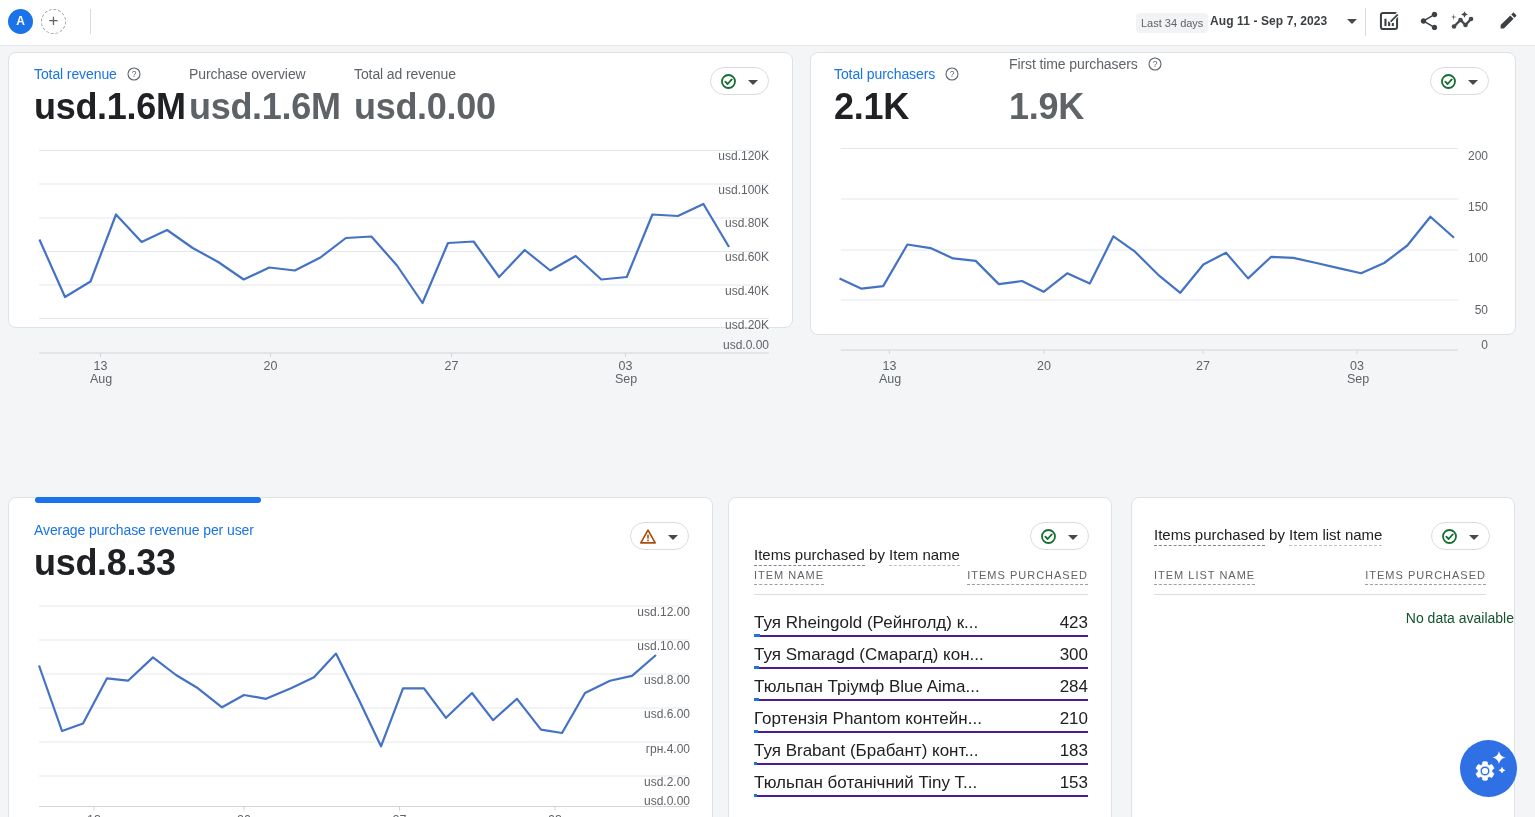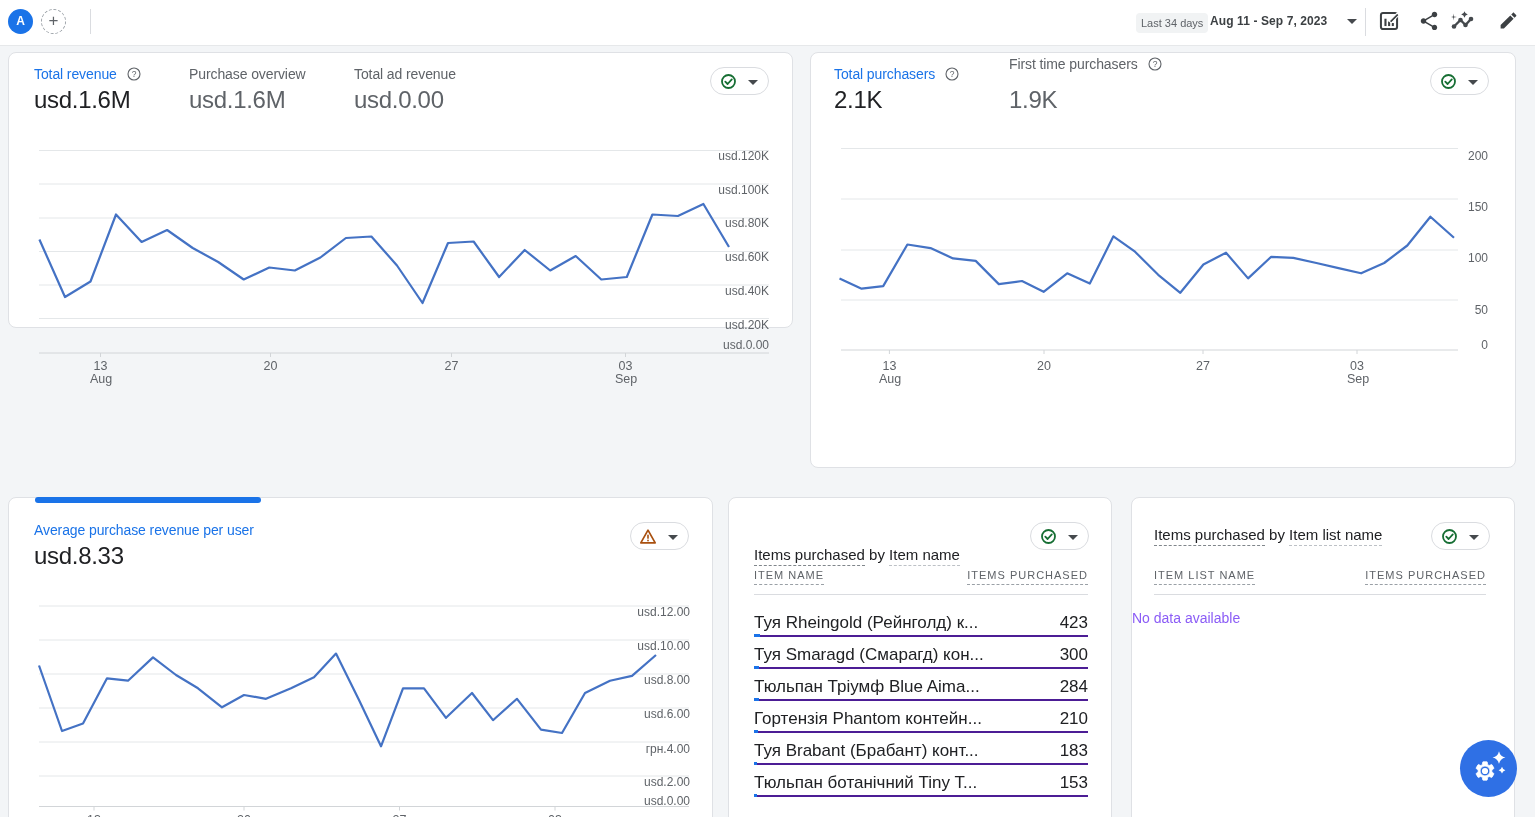--- a/index.html
+++ b/index.html
@@ -4,21 +4,21 @@
 <style>
   * { margin:0; padding:0; box-sizing:border-box; }
   html,body { width:1535px; height:817px; overflow:hidden; background:#f3f5f7;
     font-family:"Liberation Sans", sans-serif; }
   .abs { position:absolute; }
   #topbar { position:absolute; left:0; top:0; width:1535px; height:46px; background:#fff;
     border-bottom:1px solid #e6e8ea; }
   .card { position:absolute; background:#fff; border:1px solid #dfe1e5; border-radius:8px; }
   .mlabel { position:absolute; font-size:14px; letter-spacing:-0.1px; color:#5f6368; white-space:nowrap; }
   .mlabel.blue { color:#1a73e8; }
-  .mval { position:absolute; font-size:24px; letter-spacing:-0.3px; color:#202124; white-space:nowrap; }
+  .mval { position:absolute; font-size:36px; letter-spacing:-0.3px; color:#202124; white-space:nowrap;font-weight:bold; }
   .mval.gray { color:#5f6368; }
   .pill { position:absolute; width:59px; height:28px; border:1px solid #dadce0; border-radius:14px; background:#fff; }
   .caret { position:absolute; width:0; height:0; border-left:5px solid transparent; border-right:5px solid transparent; border-top:5px solid #45494d; }
   .qicon { display:inline-block; vertical-align:-2px; margin-left:10px; }
   .row { position:absolute; left:25px; right:23px; height:32px; border-bottom:2px solid #4c1d95; font-size:17px; color:#202124;margin-top:12px; }
   .row .rn { position:absolute; left:0; top:8px; white-space:nowrap; }
   .row .rv { position:absolute; right:0; top:8px; }
   .row i { position:absolute; left:0; bottom:-2px; height:3px; background:#1a73e8; }
   svg text { font-family:"Liberation Sans", sans-serif; }
 </style>
@@ -111,21 +111,21 @@
       <text x="91.5" y="317">13</text>
       <text x="92" y="329.5">Aug</text>
       <text x="261.5" y="317">20</text>
       <text x="442.5" y="317">27</text>
       <text x="616.5" y="317">03</text>
       <text x="617" y="329.5">Sep</text>
     </g>
   </svg>
 </div>
 
-<div class="card" id="c2" style="left:810px;top:52px;width:706px;height:416px;">
+<div class="card" id="c2" style="left:810px;top:52px;width:706px;height:283px;">
   <div class="mlabel blue" style="left:23px;top:13px;">Total purchasers<svg class="qicon" width="14" height="14" viewBox="0 0 14 14">
         <circle cx="7" cy="7" r="6" fill="none" stroke="#5f6368" stroke-width="1.1"></circle>
         <text x="7" y="10" text-anchor="middle" font-size="8.5" fill="#5f6368">?</text>
       </svg></div>
   <div class="mlabel" style="left:198px;top:3px;">First time purchasers<svg class="qicon" width="14" height="14" viewBox="0 0 14 14">
         <circle cx="7" cy="7" r="6" fill="none" stroke="#5f6368" stroke-width="1.1"></circle>
         <text x="7" y="10" text-anchor="middle" font-size="8.5" fill="#5f6368">?</text>
       </svg></div>
   <div class="mval" style="left:23px;top:33px;">2.1K</div>
   <div class="mval gray" style="left:198px;top:33px;">1.9K</div>
@@ -266,21 +266,21 @@
   <div class="pill" style="left:299px;top:24px;">
     <svg class="abs" style="left:10px;top:6px;" width="15" height="15" viewBox="0 0 15 15">
         <circle cx="7.5" cy="7.5" r="6.5" fill="none" stroke="#166e33" stroke-width="1.8"></circle>
         <path d="M4.3 7.7 L6.6 10 L10.8 5.4" fill="none" stroke="#166e33" stroke-width="1.8" stroke-linecap="round" stroke-linejoin="round"></path>
       </svg>
     <div class="caret" style="left:37px;top:12px;"></div>
   </div>
   <div class="abs" style="left:22px;top:71px;font-size:11px;letter-spacing:1px;color:#5f6368;"><span style="border-bottom:1px dashed #9aa0a6;padding-bottom:3px;">ITEM LIST NAME</span></div>
   <div class="abs" style="right:28px;top:71px;font-size:11px;letter-spacing:1px;color:#5f6368;"><span style="border-bottom:1px dashed #9aa0a6;padding-bottom:3px;">ITEMS PURCHASED</span></div>
   <div class="abs" style="left:22px;right:28px;top:96px;height:1px;background:#dadce0;"></div>
-  <div class="abs" style="left:0;right:0;top:112px;text-align:left;font-size:14px;color:#8b5cf6;">No data available</div>
+  <div class="abs" style="left:0;right:0;top:112px;text-align:right;font-size:14px;color:#14532d;">No data available</div>
 </div>
 
 <div class="abs" style="left:1460px;top:740px;width:57px;height:57px;border-radius:50%;background:#2f70e5;z-index:6;">
   <svg class="abs" style="left:0;top:0;" width="57" height="57" viewBox="0 0 57 57" fill="#fff">
     <g transform="translate(13.5,19.5) scale(0.958)" stroke="#fff" stroke-width="0.8">
       <path d="M19.14 12.94c.04-.3.06-.61.06-.94 0-.32-.02-.64-.07-.94l2.03-1.58c.18-.14.23-.41.12-.61l-1.92-3.32c-.12-.22-.37-.29-.59-.22l-2.39.96c-.5-.38-1.03-.7-1.62-.94l-.36-2.54c-.04-.24-.24-.41-.48-.41h-3.84c-.24 0-.43.17-.47.41l-.36 2.54c-.59.24-1.13.57-1.62.94l-2.39-.96c-.22-.08-.47 0-.59.22L2.74 8.87c-.12.21-.08.47.12.61l2.03 1.58c-.05.3-.09.63-.09.94s.02.64.07.94l-2.03 1.58c-.18.14-.23.41-.12.61l1.92 3.32c.12.22.37.29.59.22l2.39-.96c.5.38 1.03.7 1.62.94l.36 2.54c.05.24.24.41.48.41h3.84c.24 0 .44-.17.47-.41l.36-2.54c.59-.24 1.13-.56 1.62-.94l2.39.96c.22.08.47 0 .59-.22l1.92-3.32c.12-.22.07-.47-.12-.61l-2.01-1.58zM12 17.1c-2.82 0-5.1-2.28-5.1-5.1s2.28-5.1 5.1-5.1 5.1 2.28 5.1 5.1-2.28 5.1-5.1 5.1z" fill-rule="evenodd"></path>
     </g>
     <circle cx="25" cy="31" r="3.1"></circle>
     <path d="M39 11.2 Q40.15 16.45 45.4 17.6 Q40.15 18.75 39 24 Q37.85 18.75 32.6 17.6 Q37.85 16.45 39 11.2 Z"></path>
     <path d="M42 26.8 Q42.6 29.6 45.4 30.2 Q42.6 30.8 42 33.6 Q41.4 30.8 38.6 30.2 Q41.4 29.6 42 26.8 Z"></path>

